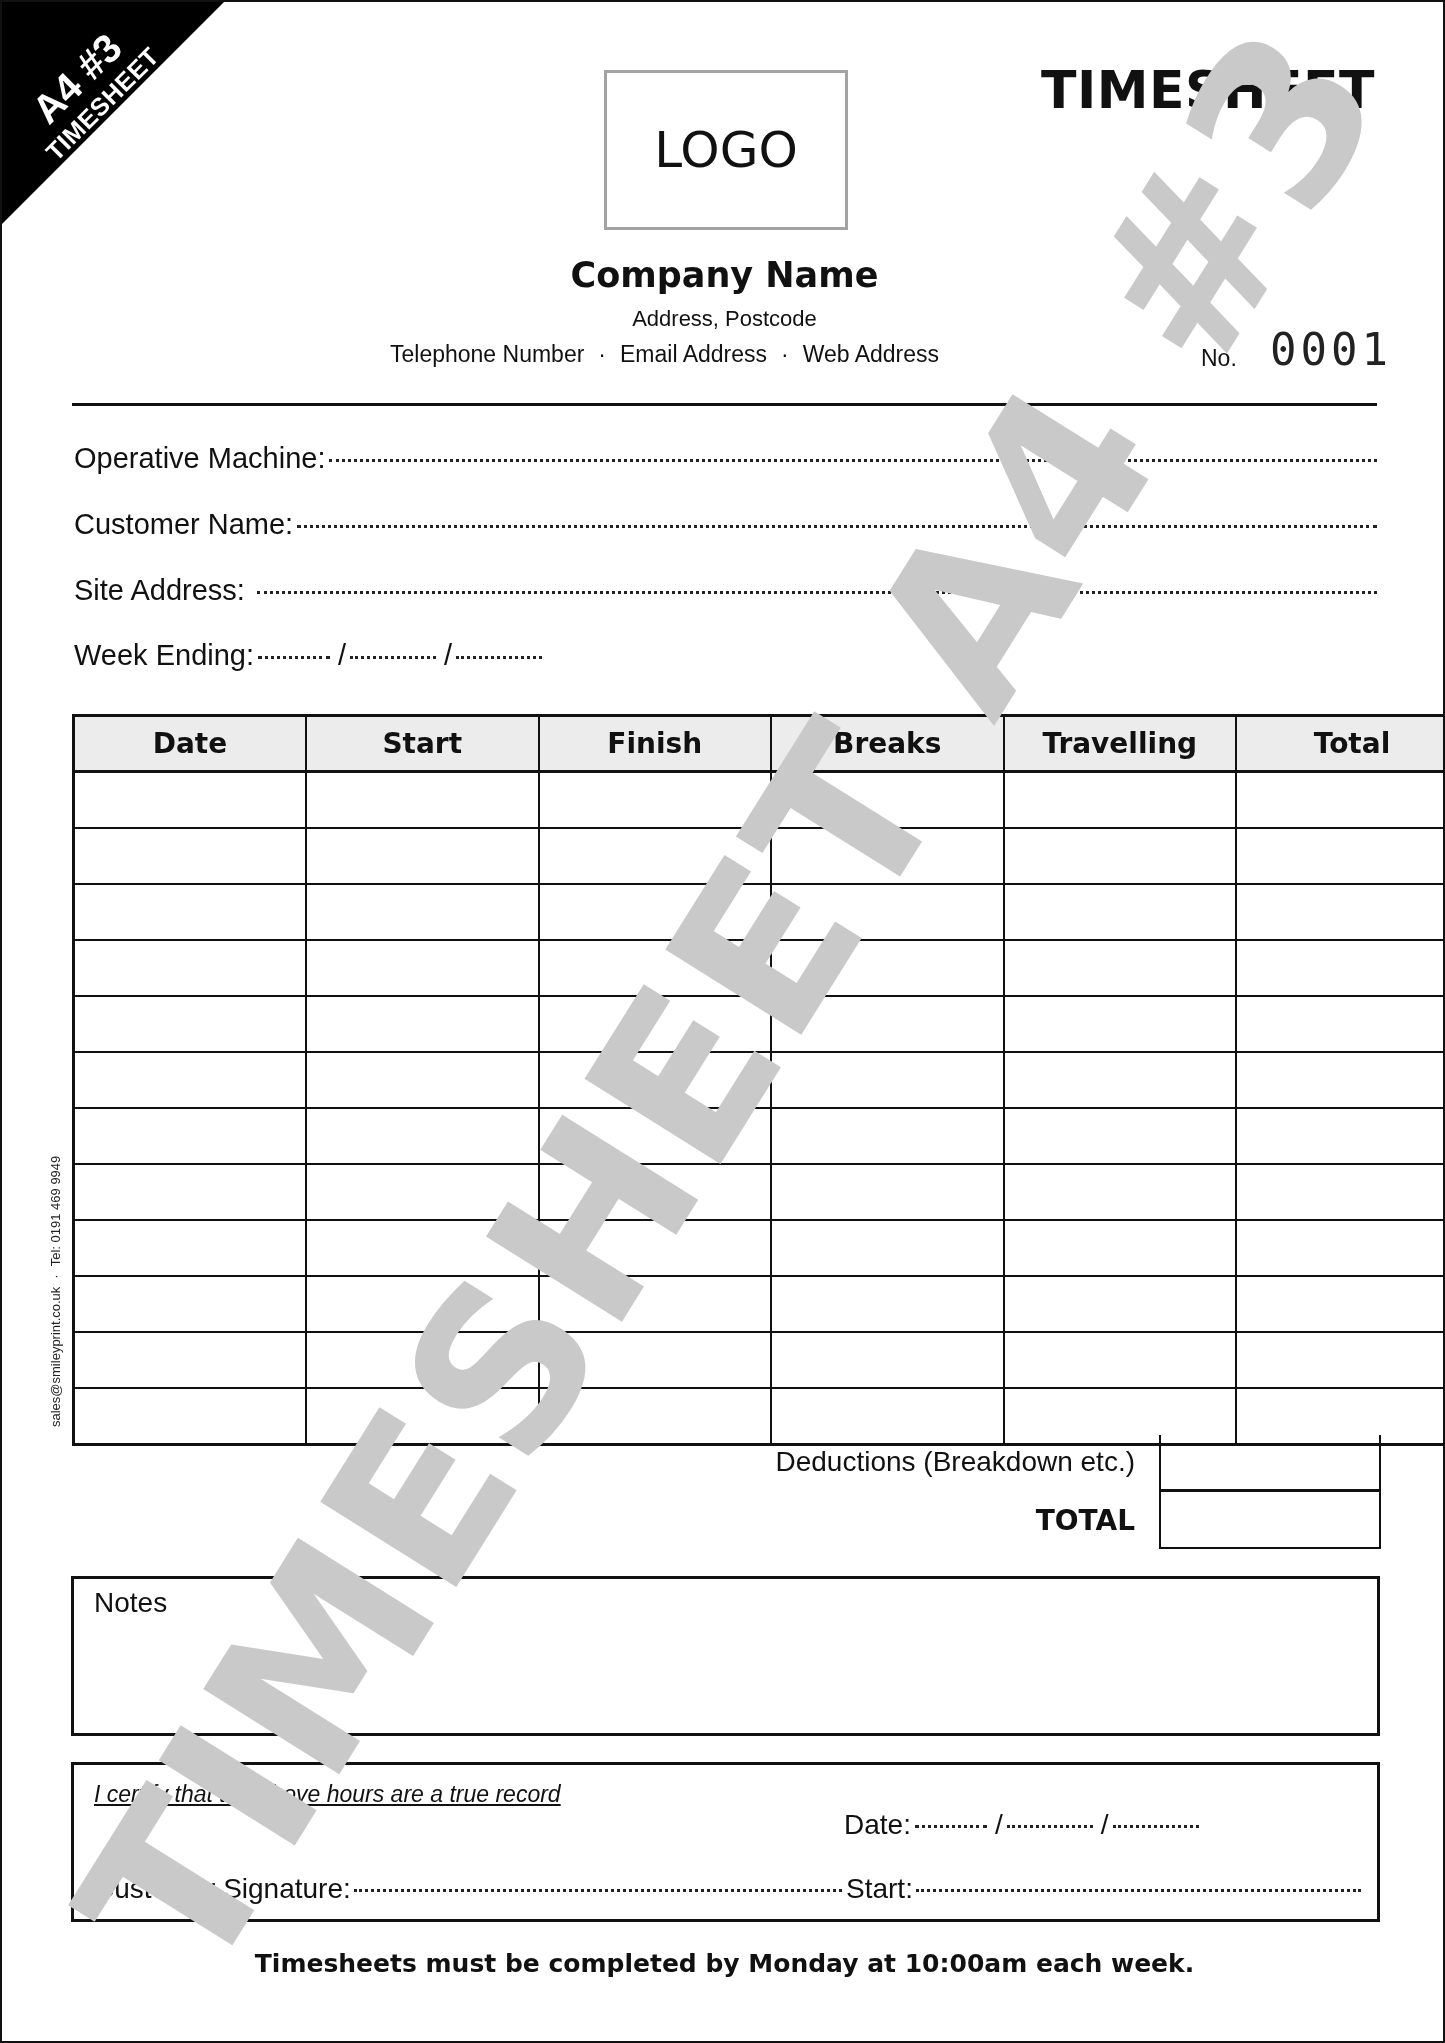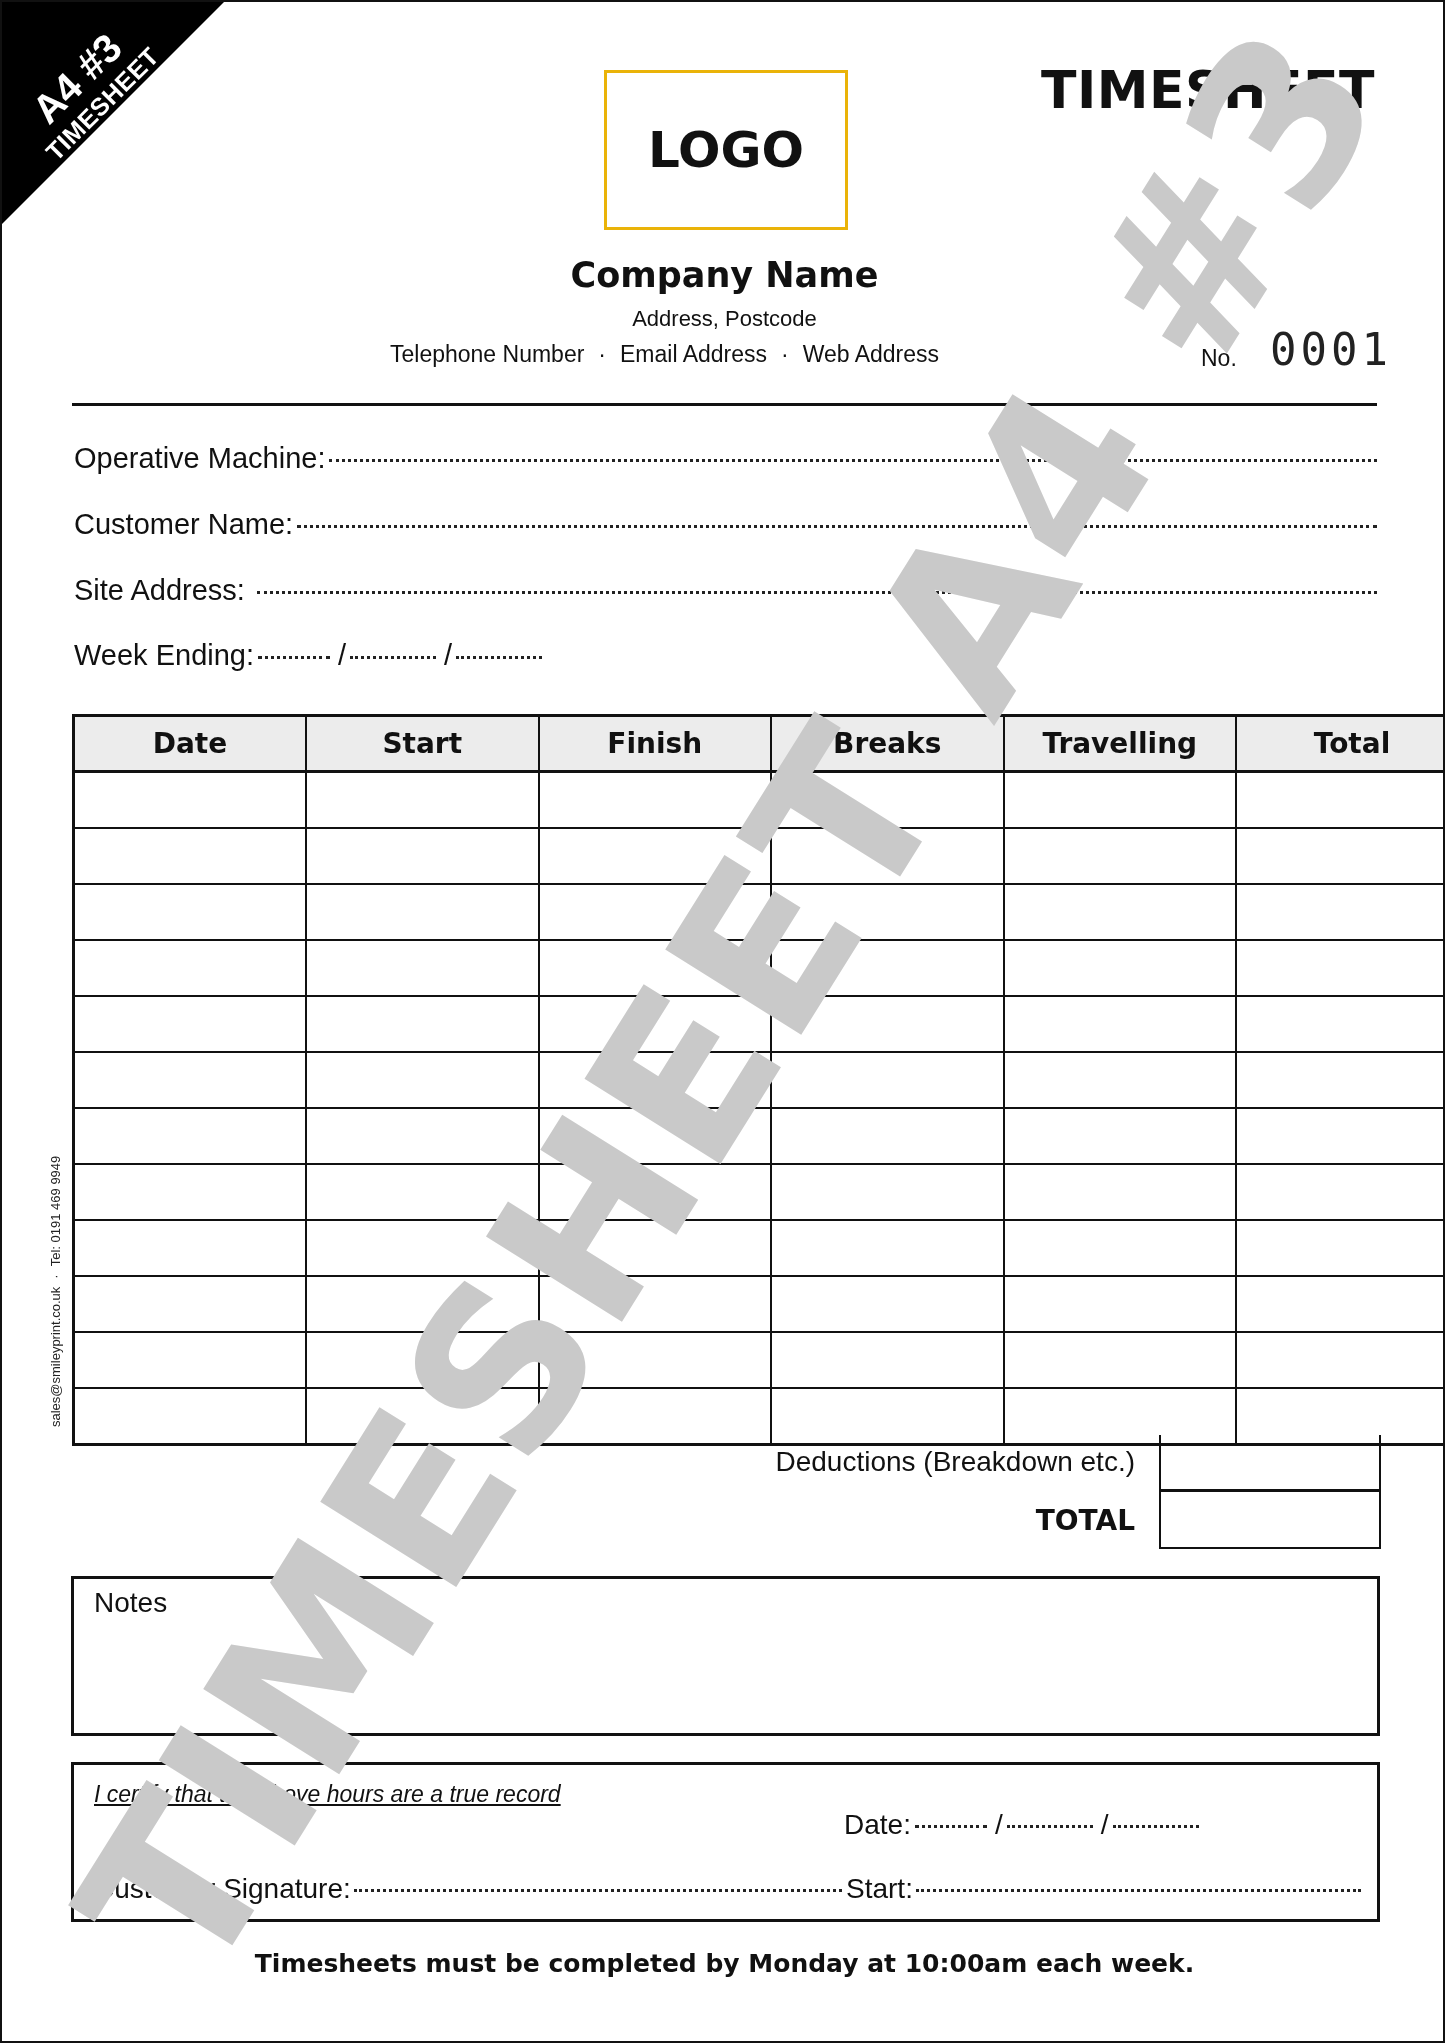--- a/index.html
+++ b/index.html
@@ -16,22 +16,22 @@
                  text-align: center; font-weight: bold; line-height: 1; }
   .corner-text .big { font-size: 40px; display: block; }
   .corner-text .small { font-size: 25px; display: block; margin-top: 4px; letter-spacing: 0.5px; }
 
   
   .watermark { position: absolute; left: 730px; top: 1000px; transform: translate(-50%, -50%) rotate(-58deg);
                font-size: 220px; font-weight: bold; color: #c9c9c9; white-space: nowrap;
                z-index: 5; pointer-events: none; letter-spacing: 2px; font-family: "DejaVu Sans", sans-serif; }
 
   .logo-box { position: absolute; left: 602px; top: 68px; width: 238px; height: 154px;
-              border: 3px solid #eab308; display: flex; align-items: center; justify-content: center;
-              font-size: 50px; font-weight: bold; font-family: "DejaVu Sans", sans-serif; }
+              border: 3px solid #a3a3a3; display: flex; align-items: center; justify-content: center;
+              font-size: 50px; font-weight: normal; font-family: "DejaVu Sans", sans-serif; }
   .doc-title { position: absolute; right: 68px; top: 58px; font-size: 52px; font-weight: bold;
                font-family: "DejaVu Sans", sans-serif; letter-spacing: 0.5px; }
 
   .company-name { position: absolute; left: 0; width: 1445px; top: 253px; text-align: center;
                   font-size: 35px; font-weight: bold; font-family: "DejaVu Sans", sans-serif; }
   .company-address { position: absolute; left: 0; width: 1445px; top: 304px; text-align: center; font-size: 22px; }
   .contact-line { position: absolute; left: 388px; top: 339px; font-size: 23px; white-space: nowrap; }
   .contact-line .sep { margin: 0 14px; }
   .doc-no-label { position: absolute; left: 1199px; top: 343px; font-size: 23px; }
   .doc-no { position: absolute; left: 1268px; top: 322px; font-size: 44px; font-family: "DejaVu Sans Mono", monospace;

